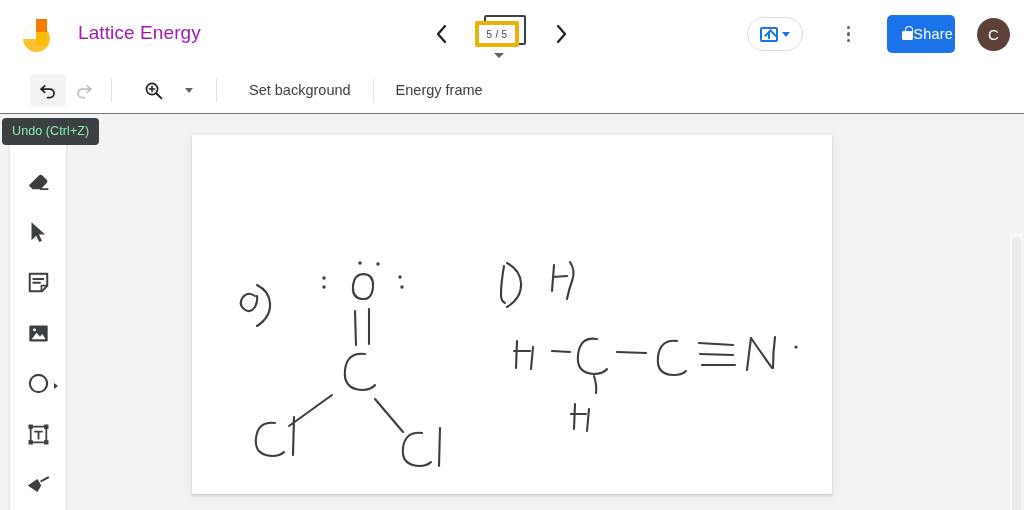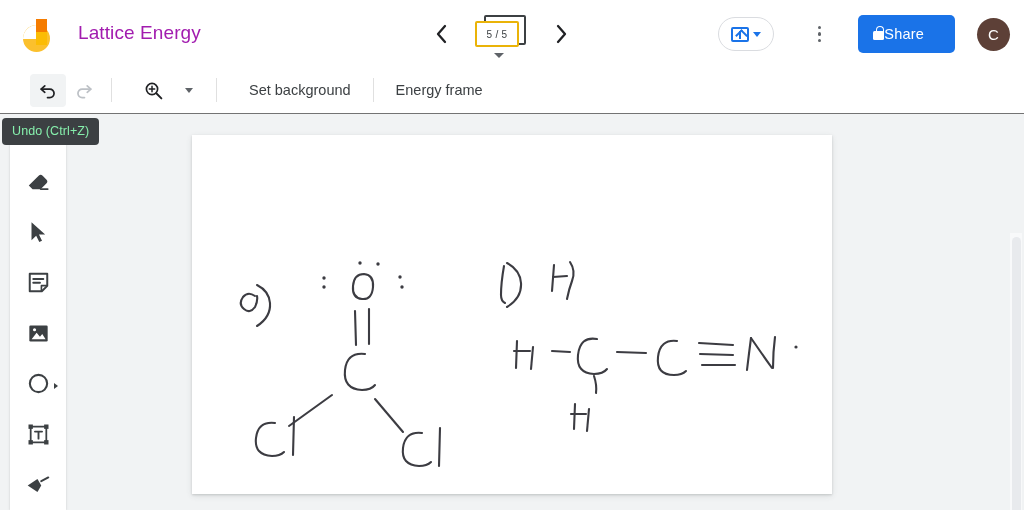--- a/index.html
+++ b/index.html
@@ -109,21 +109,21 @@
     left: 14px; top: 5px;
     width: 42px; height: 30px;
     border: 2px solid #3c4043;
     border-radius: 2px;
     background: #ffffff;
   }
   .frame-stack-front {
     position: absolute;
     left: 5px; top: 11px;
     width: 44px; height: 26px;
-    border: 2px solid #eab308;
+    border: 4px solid #eab308;
     border-radius: 2px;
     background: #ffffff;
     display: flex;
     align-items: center;
     justify-content: center;
     font-size: 10px;
     color: #3c4043;
     letter-spacing: 0.3px;
   }
   .frame-caret {
@@ -207,21 +207,21 @@
     background: #5f6368;
     display: block;
   }
 
   .share-btn {
     height: 38px;
     background: #1a73e8;
     color: #ffffff;
     border: none;
     border-radius: 5px;
-    padding: 0 31px 0 15px;
+    padding: 0 2px 0 15px;
     font-size: 14.5px;
     font-family: "Liberation Sans", sans-serif;
     display: flex;
     align-items: center;
     cursor: pointer;
     letter-spacing: 0.2px;
     margin-right: 22px;
   }
   .lock-glyph {
     width: 11px;

